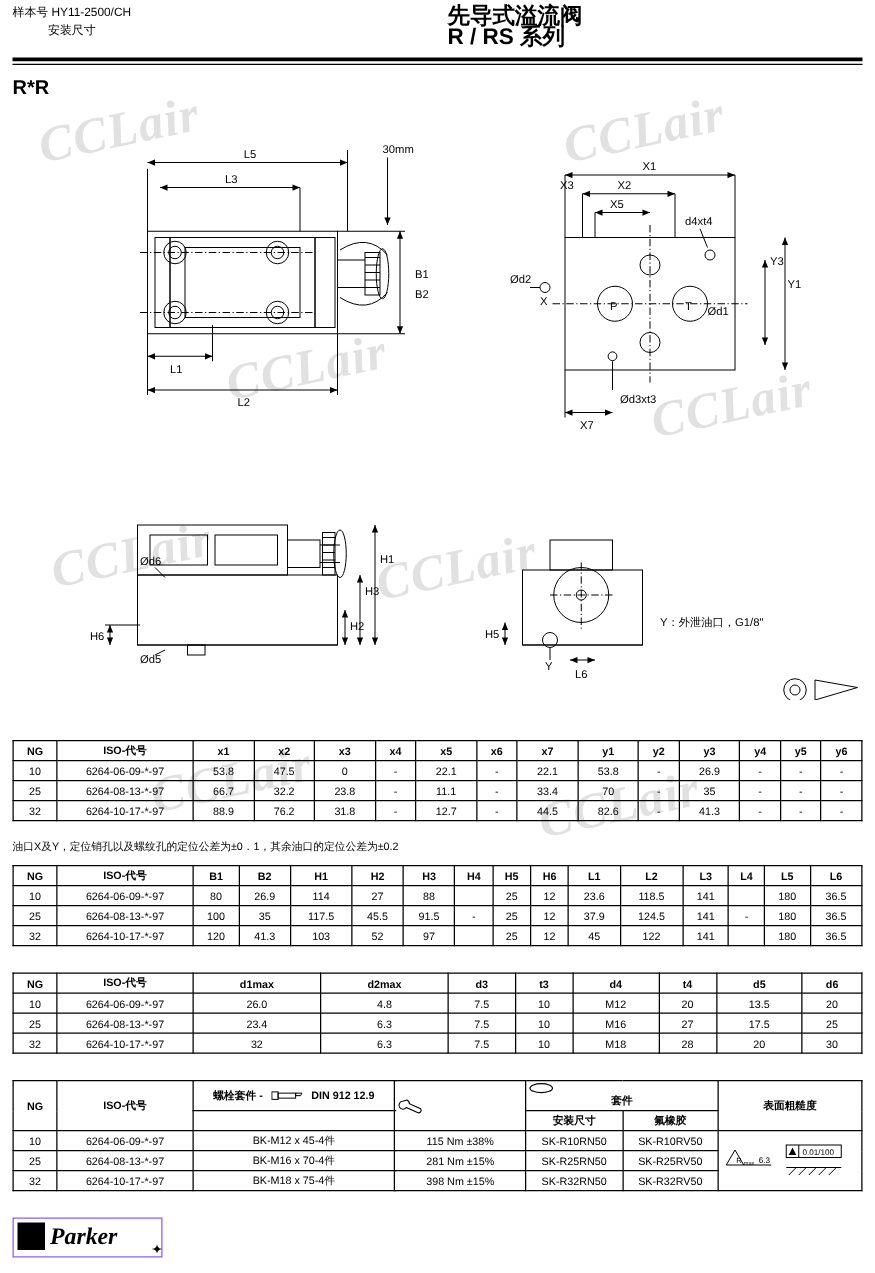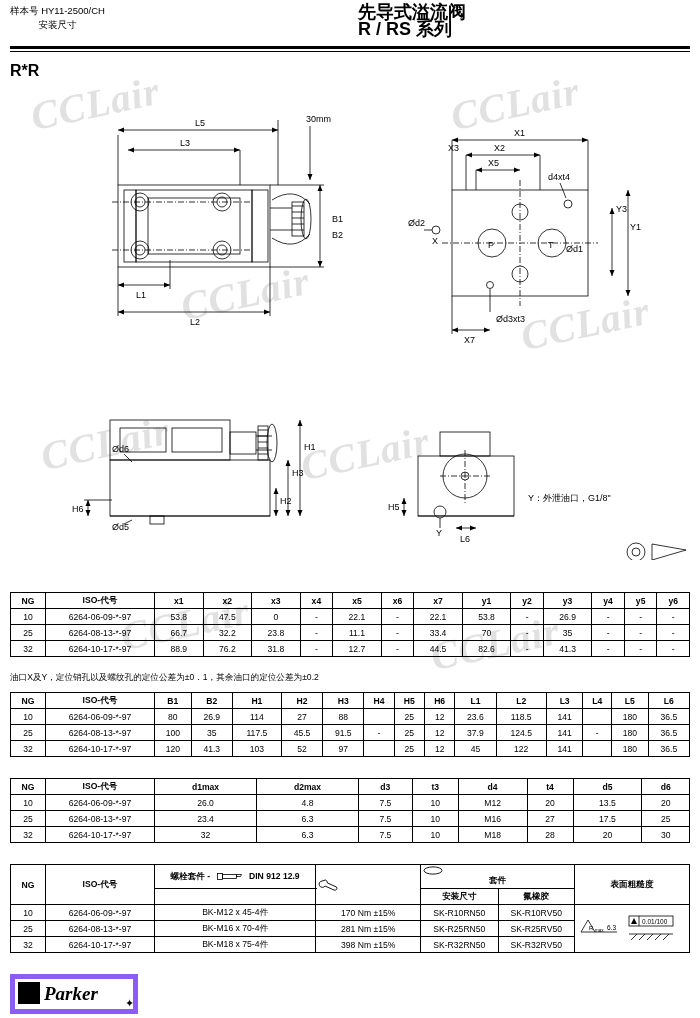--- a/index.html
+++ b/index.html
@@ -28,21 +28,21 @@
   .draw{position:absolute;left:0;top:80px;width:700px;height:480px;}
   svg{display:block;}
 
   
   .tbl{position:absolute;border-collapse:collapse;font-size:8.6px;}
   .tbl td,.tbl th{border:1px solid #000;text-align:center;padding:1px 2px;height:13px;font-weight:normal;}
   .tbl th{font-weight:bold;}
   .note{position:absolute;font-size:8.6px;}
 
   
-  .logo{position:absolute;left:10px;top:974px;width:118px;height:30px;border:5px solid #8b5cf6;background:#fff;}
+  .logo{position:absolute;left:10px;top:974px;width:118px;height:30px;border:1px solid #8b5cf6;background:#fff;}
   .logo .bar{position:absolute;left:3px;top:3px;width:22px;height:22px;background:#000;}
   .logo .txt{position:absolute;left:29px;top:4px;font-family:"Liberation Serif", serif;font-size:19px;font-weight:bold;font-style:italic;}
   .logo .star{position:absolute;left:110px;top:18px;font-size:11px;}
 </style>
 </head>
 <body>
 
 <div class="page">
 
   <div class="hdr">
@@ -517,21 +517,21 @@
         <th colspan="2"></th>
         <th>安装尺寸</th>
         <th>氟橡胶</th>
       </tr>
     </thead>
     <tbody>
       <tr>
         <td>10</td>
         <td>6264-06-09-*-97</td>
         <td colspan="2">BK-M12 x 45-4件</td>
-        <td>170 Nm ±15%</td>
+        <td>115 Nm ±38%</td>
         <td>SK-R10RN50</td>
         <td>SK-R10RV50</td>
         <td rowspan="3">
           <svg width="104" height="34" viewBox="0 0 104 34">
             <g stroke="#000" fill="none" stroke-width="0.8" font-family="Liberation Sans, sans-serif" font-size="7">
               <path d="M4,20 l7,-12 l7,12"></path>
               <line x1="4" y1="20" x2="40" y2="20"></line>
               <text x="12" y="18" stroke="none" fill="#000" font-size="6">R</text>
               <text x="18" y="20" stroke="none" fill="#000" font-size="4.5">max</text>
               <text x="30" y="18" stroke="none" fill="#000" font-size="6.5">6.3</text>

